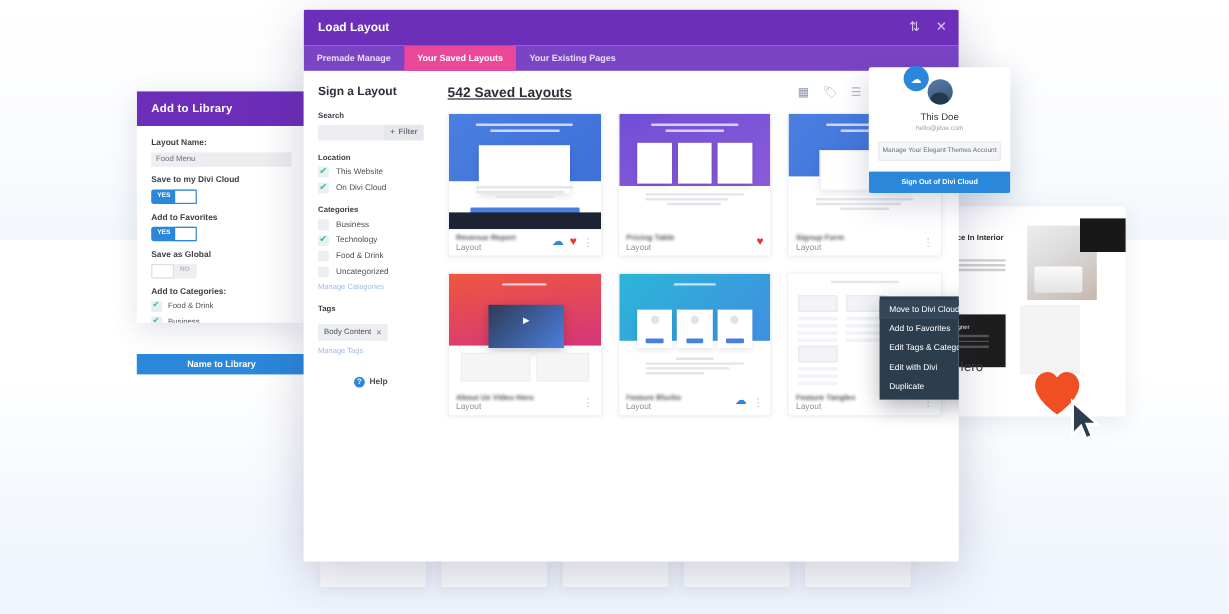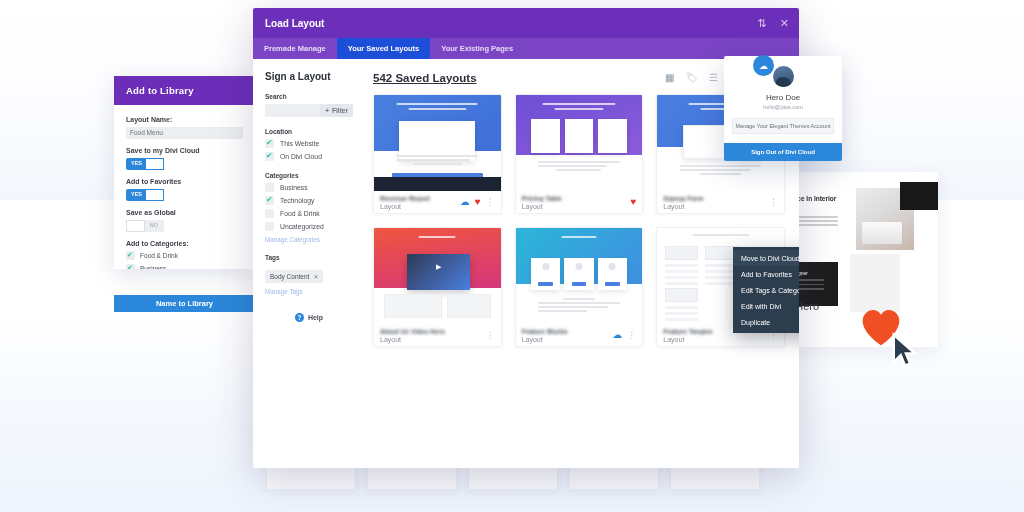--- a/index.html
+++ b/index.html
@@ -130,21 +130,21 @@
     padding:0 12px; position:relative;
   }
   .modal-title { color:#fff; font-size:10px; font-weight:700; }
   .head-icons { position:absolute; right:10px; top:0; height:30px; display:flex; align-items:center; gap:13px;}
   .head-icons span { color:#d8c4f2; font-size:11px; cursor:pointer; line-height:1;}
   .modal-tabs { background:#7a44c4; height:21px; display:flex; align-items:stretch; }
   .tab {
     font-size:7.5px; color:#e7dcf7; padding:0 11px; display:flex; align-items:center;
     font-weight:700;
   }
-  .tab.active { background:#1d4ed8; color:#ffffff;text-align:center; }
+  .tab.active { background:#ec4899; color:#ffffff;text-align:center; }
 
   .modal-body { display:flex; height:331px; }
   .mod-side { width:110px; padding:12px 10px 0 12px; flex:none; }
   .mod-side h3 { font-size:10px; color:#2c3038; font-weight:700; margin-bottom:11px; }
   .side-lbl { font-size:6.5px; color:#3b3f47; font-weight:700; margin:0 0 4px 0; }
   .side-lbl.mt { margin-top:11px; }
   .search-row { display:flex; }
   .search-box { flex:1; background:#eceef1; height:13px; }
   .filter-btn {
     background:#e4e7ec; height:13px; font-size:6.5px; color:#6e747d; padding:0 5px;
@@ -673,17 +673,17 @@
         <div class="ctx-item">Duplicate</div>
 
       </div>
     </div>
   </div>
 </div>
 
 <div class="cloud-badge">☁</div>
 <div class="acct-pop">
   <div class="acct-av"></div>
-  <div class="acct-name">Hero Doe</div>
+  <div class="acct-name">This Doe</div>
   <div class="acct-mail">hello@jdoe.com</div>
   <div class="acct-manage">Manage Your Elegant Themes Account</div>
   <div class="acct-signout">Sign Out of Divi Cloud</div>
 </div>
 
 </body></html>

